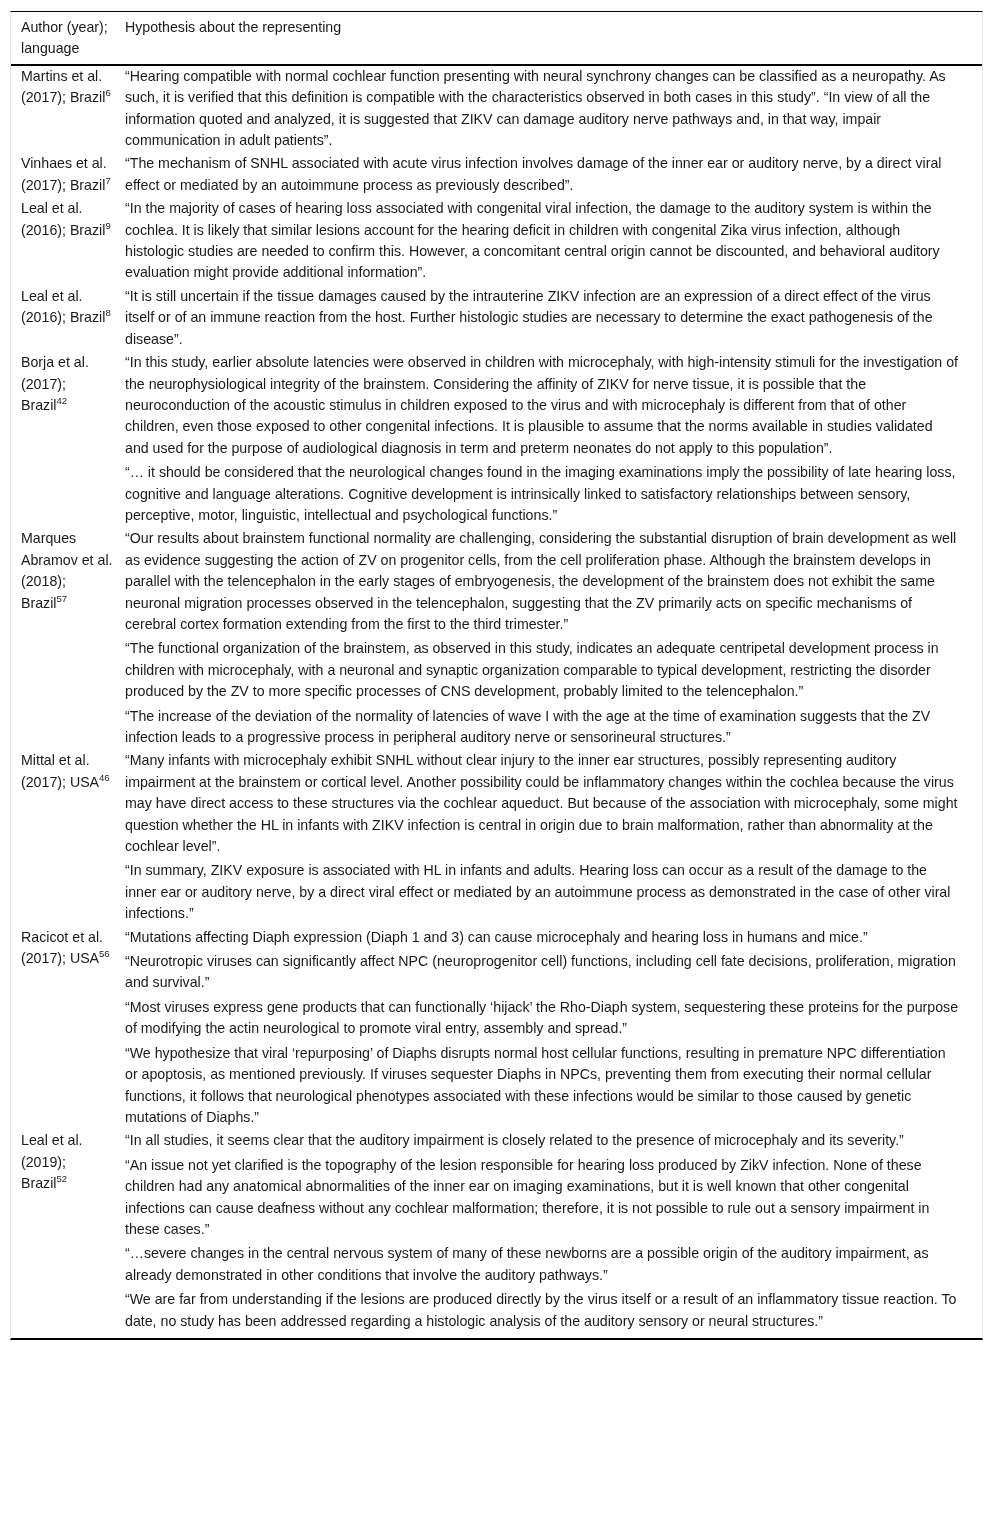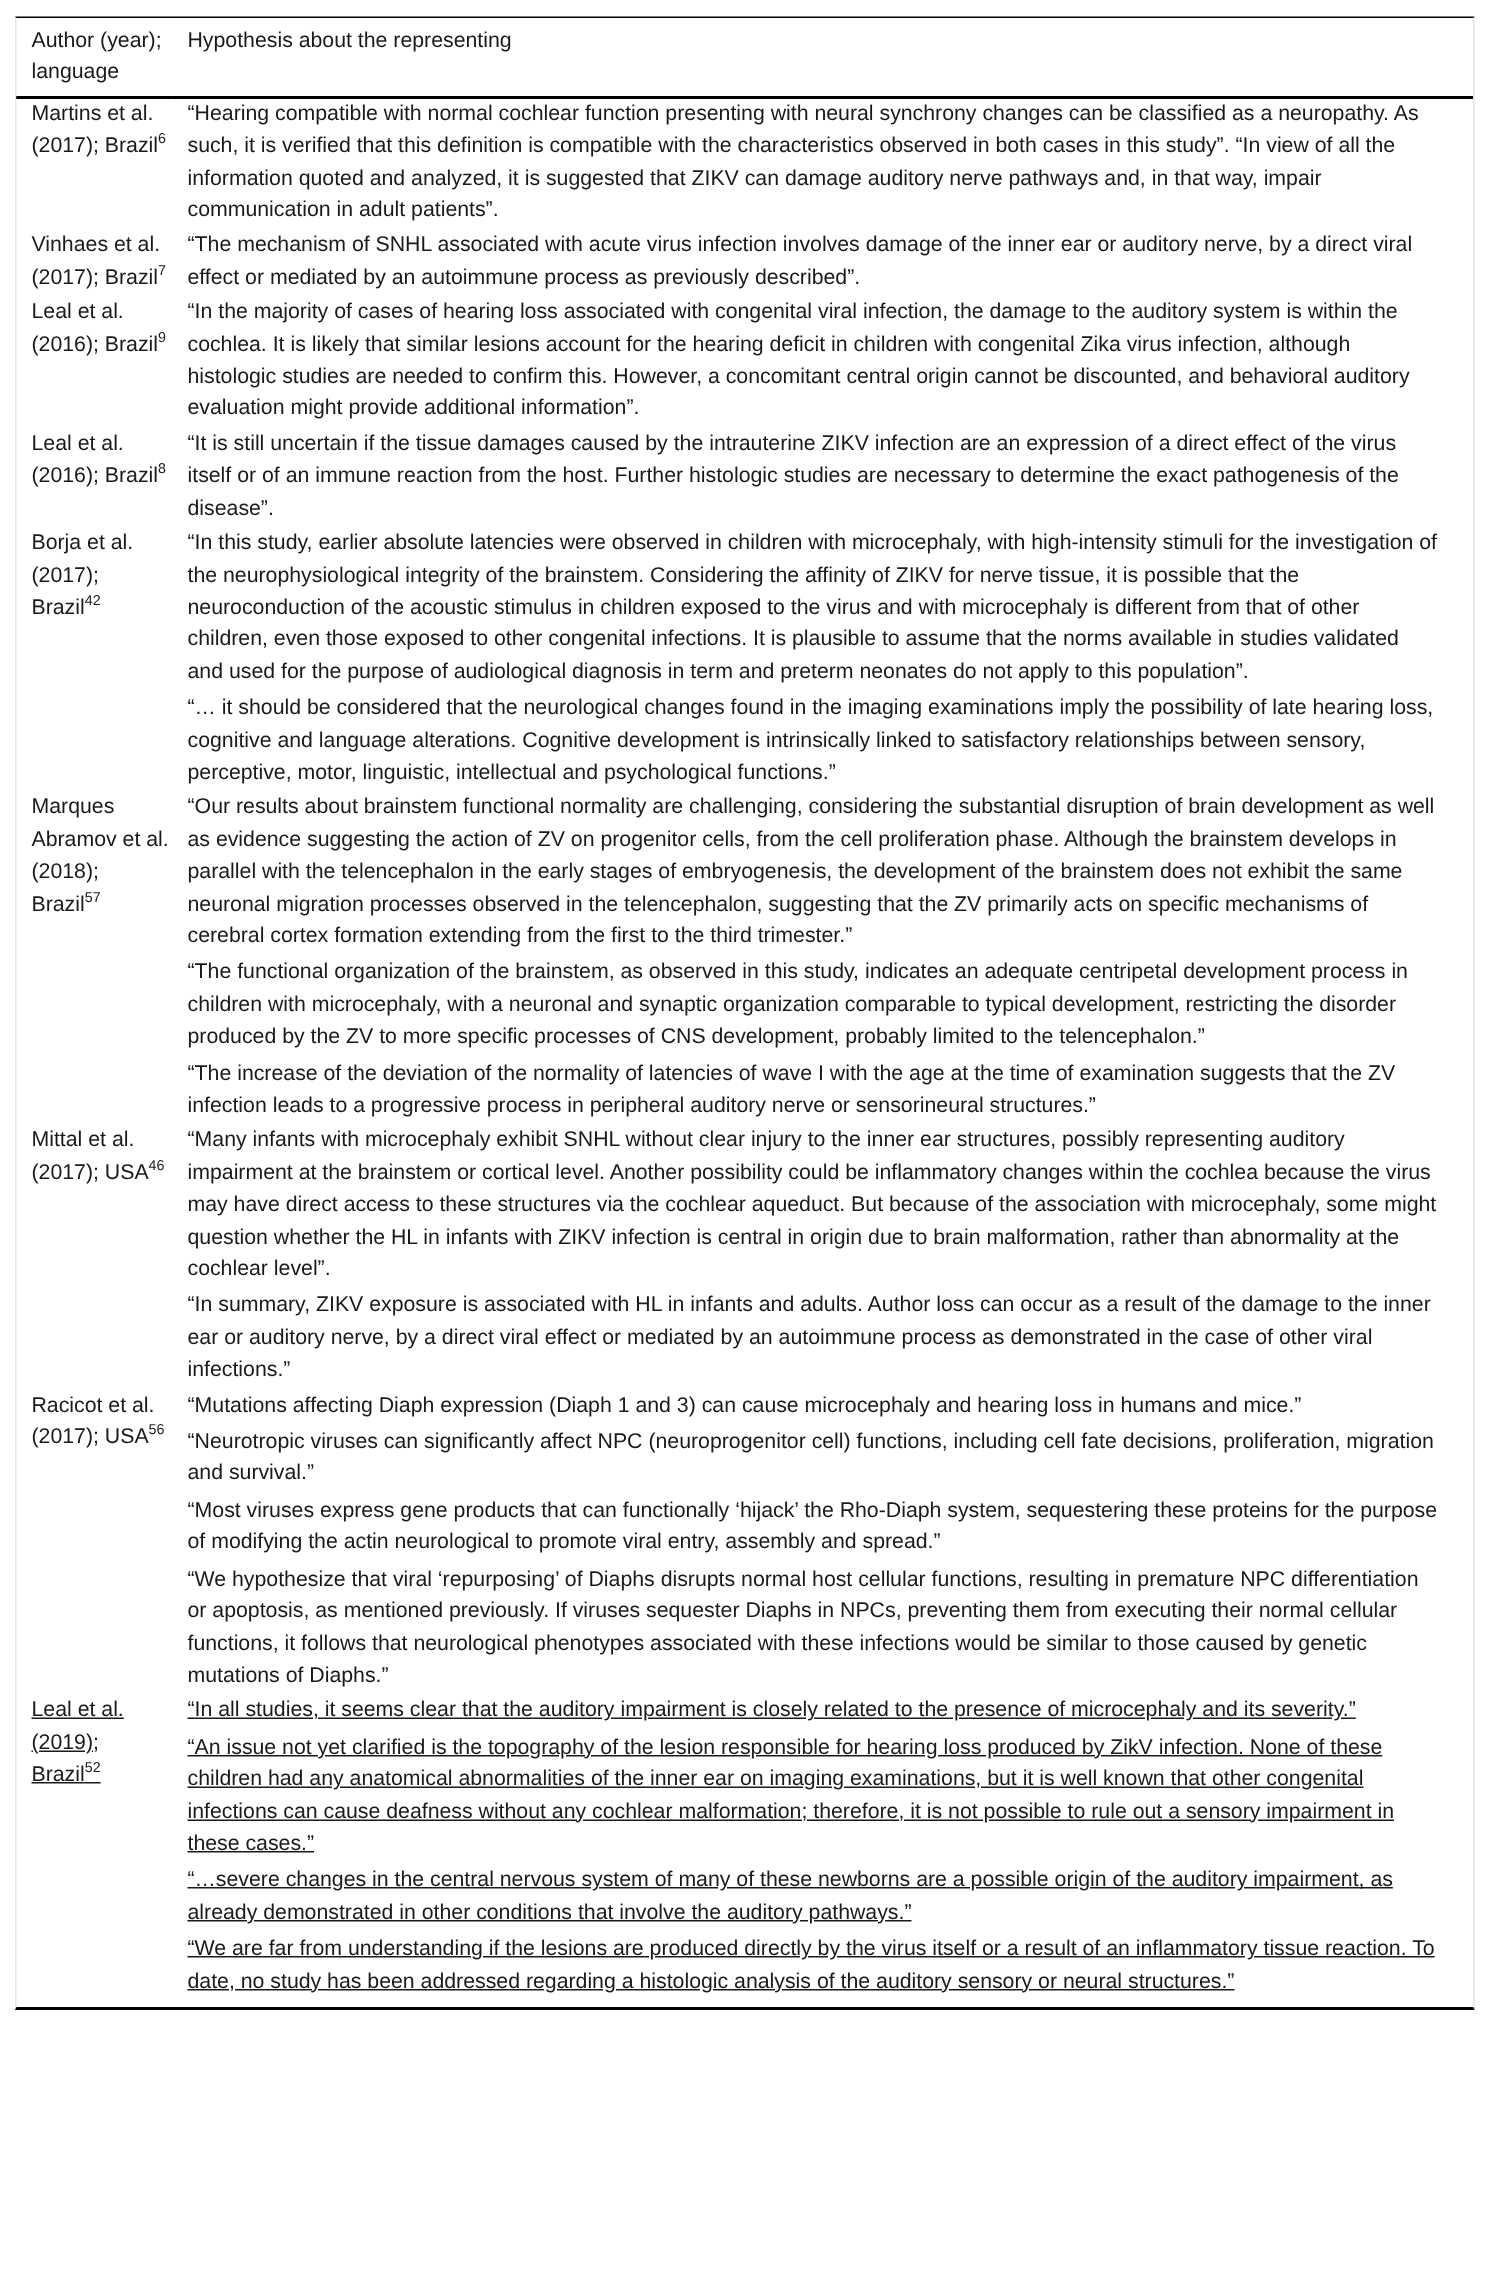--- a/index.html
+++ b/index.html
@@ -18,21 +18,21 @@
     padding: 5px 0 4px 10px; border-bottom: 2px solid #000;
   }
   th.c-author, td.c-author { width: 94px; }
   tbody td { vertical-align: top; padding: 1px 0 1px 10px; }
   td.c-author { padding-left: 10px; }
   td.c-hyp { padding-right: 22px; margin-top: 41px; }
   .quote { margin: 0 0 3px 0; }
   .quote:last-child { margin-bottom: 0; }
   sup { font-size: 9.5px; line-height: 0; vertical-align: super; }
   tbody tr:first-child td { padding-top: 0; }
-  tbody tr:last-child td { padding-bottom: 6px; text-decoration: underline; }
+  tbody tr:last-child td { padding-bottom: 6px; }
 </style>
 </head>
 <body>
 
 <div class="tbl-wrap">
   <table>
     <thead>
       <tr>
         <th class="c-author">Author (year); language</th>
         <th class="c-hyp">Hypothesis about the representing</th>
@@ -75,21 +75,21 @@
           <td class="c-hyp">
             <div class="quote">“Our results about brainstem functional normality are challenging, considering the substantial disruption of brain development as well as evidence suggesting the action of ZV on progenitor cells, from the cell proliferation phase. Although the brainstem develops in parallel with the telencephalon in the early stages of embryogenesis, the development of the brainstem does not exhibit the same neuronal migration processes observed in the telencephalon, suggesting that the ZV primarily acts on specific mechanisms of cerebral cortex formation extending from the first to the third trimester.”</div>
             <div class="quote">“The functional organization of the brainstem, as observed in this study, indicates an adequate centripetal development process in children with microcephaly, with a neuronal and synaptic organization comparable to typical development, restricting the disorder produced by the ZV to more specific processes of CNS development, probably limited to the telencephalon.”</div>
             <div class="quote">“The increase of the deviation of the normality of latencies of wave I with the age at the time of examination suggests that the ZV infection leads to a progressive process in peripheral auditory nerve or sensorineural structures.”</div>
           </td>
         </tr>
         <tr>
           <td class="c-author"><span>Mittal et al. (2017); USA</span><sup>46</sup></td>
           <td class="c-hyp">
             <div class="quote">“Many infants with microcephaly exhibit SNHL without clear injury to the inner ear structures, possibly representing auditory impairment at the brainstem or cortical level. Another possibility could be inflammatory changes within the cochlea because the virus may have direct access to these structures via the cochlear aqueduct. But because of the association with microcephaly, some might question whether the HL in infants with ZIKV infection is central in origin due to brain malformation, rather than abnormality at the cochlear level”.</div>
-            <div class="quote">“In summary, ZIKV exposure is associated with HL in infants and adults. Author loss can occur as a result of the damage to the inner ear or auditory nerve, by a direct viral effect or mediated by an autoimmune process as demonstrated in the case of other viral infections.”</div>
+            <div class="quote">“In summary, ZIKV exposure is associated with HL in infants and adults. Hearing loss can occur as a result of the damage to the inner ear or auditory nerve, by a direct viral effect or mediated by an autoimmune process as demonstrated in the case of other viral infections.”</div>
           </td>
         </tr>
         <tr>
           <td class="c-author"><span>Racicot et al. (2017); USA</span><sup>56</sup></td>
           <td class="c-hyp">
             <div class="quote">“Mutations affecting Diaph expression (Diaph 1 and 3) can cause microcephaly and hearing loss in humans and mice.”</div>
             <div class="quote">“Neurotropic viruses can significantly affect NPC (neuroprogenitor cell) functions, including cell fate decisions, proliferation, migration and survival.”</div>
             <div class="quote">“Most viruses express gene products that can functionally ‘hijack’ the Rho-Diaph system, sequestering these proteins for the purpose of modifying the actin neurological to promote viral entry, assembly and spread.”</div>
             <div class="quote">“We hypothesize that viral ‘repurposing’ of Diaphs disrupts normal host cellular functions, resulting in premature NPC differentiation or apoptosis, as mentioned previously. If viruses sequester Diaphs in NPCs, preventing them from executing their normal cellular functions, it follows that neurological phenotypes associated with these infections would be similar to those caused by genetic mutations of Diaphs.”</div>
           </td>

